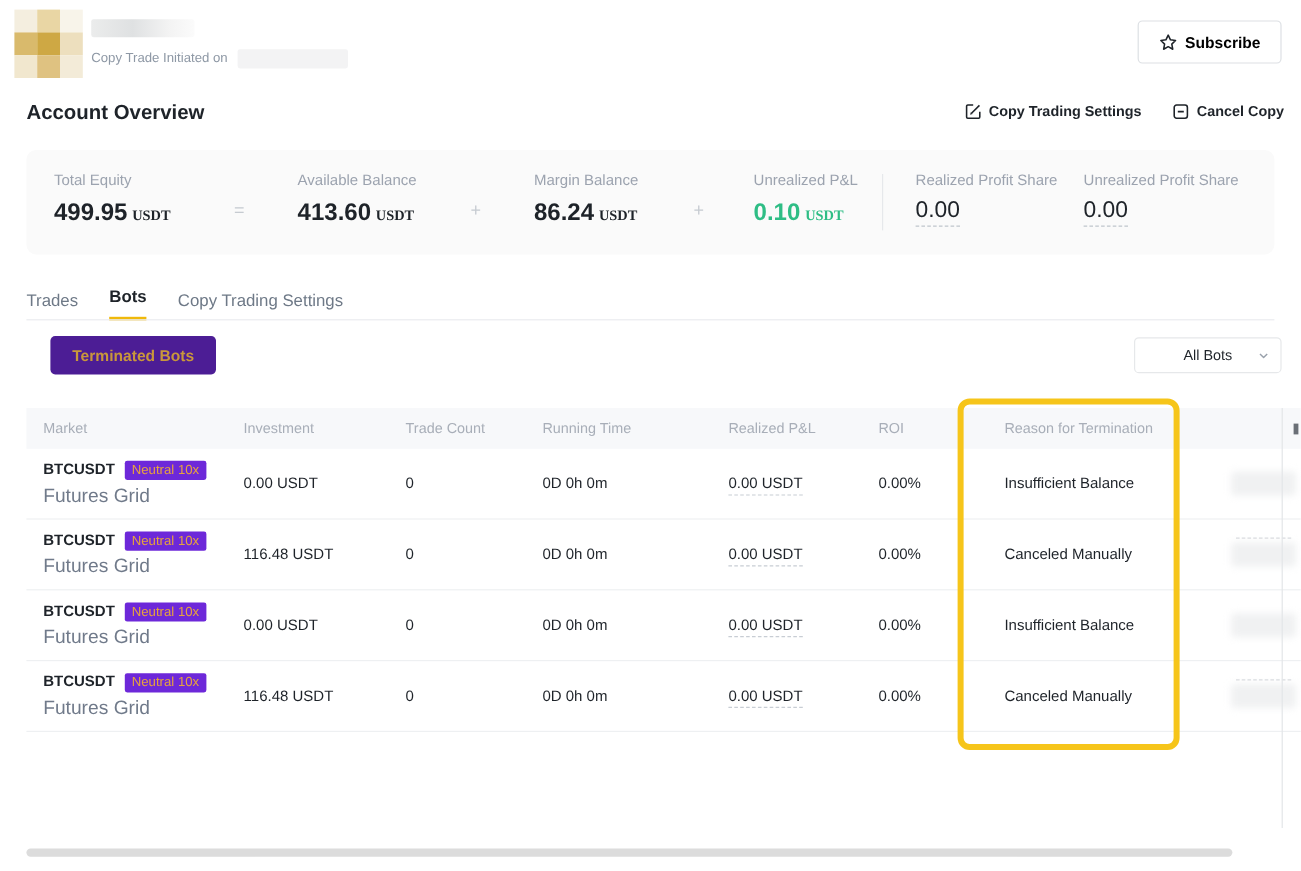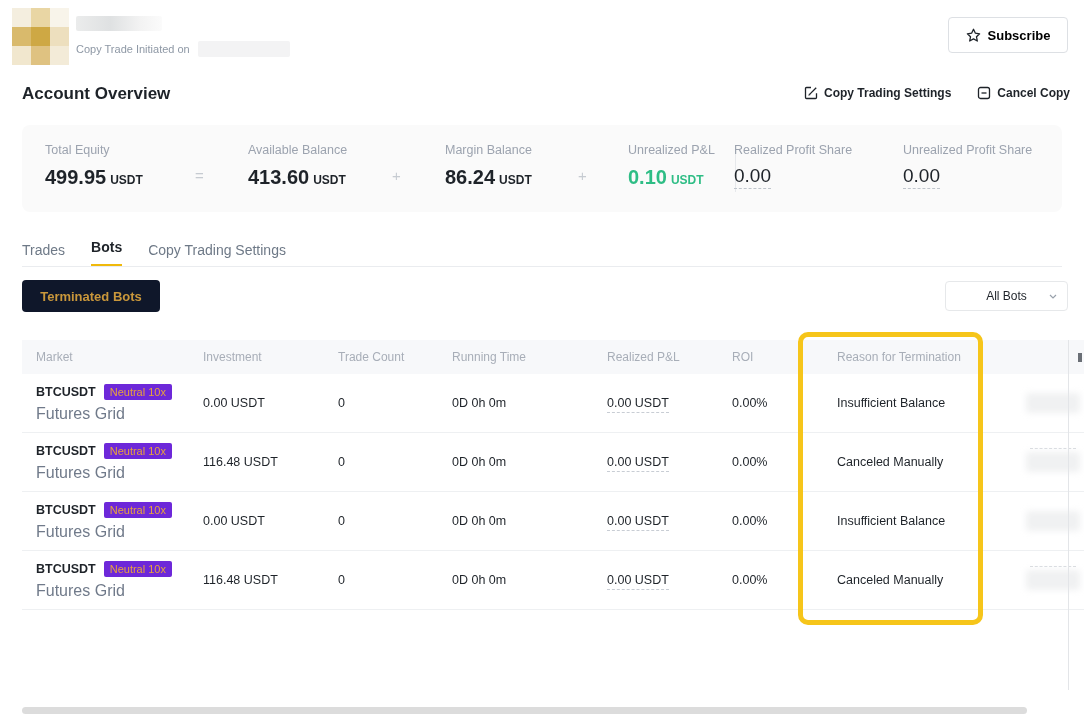--- a/index.html
+++ b/index.html
@@ -37,37 +37,37 @@
   .page-title { position:absolute; left:22px; top:84px; font-size:17px; font-weight:bold; }
   .overview-actions { position:absolute; right:14px; top:86px; display:flex; gap:26px; }
   .action-link { display:flex; align-items:center; gap:6px; font-size:12px; font-weight:bold; cursor:pointer; }
   
   .stats-bar { position:absolute; left:22px; top:125px; width:1040px; height:87px;
     background:#FAFAFA; border-radius:8px; }
   .stat { position:absolute; top:0; }
   .stat-label { position:relative; top:18px; font-size:12.5px; color:#9CA3AF; white-space:nowrap; }
   .stat-value { position:relative; top:27px; white-space:nowrap; }
   .stat-num { font-size:20px; font-weight:bold; }
-  .stat-unit { font-size:12px; font-weight:bold; margin-left:4px; }
+  .stat-unit { font-size:12px; font-weight:bold; margin-left:4px;font-family:Liberation Serif, serif; }
   .green { color:#2EBD85; }
   .op { position:absolute; top:42px; font-size:15px; color:#C6CBD1; }
   .stat-vdiv { position:absolute; left:713px; top:20px; width:1px; height:47px; background:#E6E8EB; }
   .ps-value { position:relative; top:26px; font-size:19px; font-weight:400; }
   .dotted-u { border-bottom:1px dashed #BFC5CC; padding-bottom:2px; }
   
   .tabs-row { position:absolute; left:22px; top:239px; display:flex; gap:26px; font-size:14px;align-items:flex-end; }
   .tab { padding-bottom:9px; cursor:pointer; color:#6E7987; font-weight:500; white-space:nowrap; }
   .tab.active { color:#1E2329; font-weight:bold; border-bottom:3px solid #F0B90B; }
   .tabs-divider { position:absolute; left:22px; top:266px; width:1040px; height:1px; background:#EAECEF; }
   
   .pills-row { position:absolute; left:22px; top:280px; display:flex; gap:12px; }
   .pill { height:32px; border-radius:4px; display:flex; align-items:center; justify-content:center;
     font-size:13px; cursor:pointer; }
   .pill-running { width:110px; background:#FAFAFA; color:#6E7987; font-weight:500; }
-  .pill-terminated { width:138px; background:#0f172a; color:#C9973B; font-weight:bold; }
+  .pill-terminated { width:138px; background:#4c1d95; color:#C9973B; font-weight:bold;margin-left:20px; }
   .bot-filter { position:absolute; right:16px; top:281px; width:123px; height:30px;
     background:#fff; border:1px solid #E6E8EA; border-radius:4px; cursor:pointer;
     display:flex; align-items:center; justify-content:center; font-size:12px; }
   .bot-filter .chev { position:absolute; right:10px; top:12px; }
   
   .bots-table { position:absolute; left:22px; top:340px; width:1062px; }
   .thead, .trow {
     display:grid;
     grid-template-columns:167px 135px 114px 155px 125px 105px 190px 1fr;
     padding-left:14px; align-items:center;
@@ -159,21 +159,21 @@
   <div class="stat" style="left:423px">
     <div class="stat-label">Margin Balance</div>
     <div class="stat-value"><span class="stat-num">86.24</span><span class="stat-unit">USDT</span></div>
   </div>
   <div class="op" style="left:556px">+</div>
   <div class="stat" style="left:606px">
     <div class="stat-label">Unrealized P&amp;L</div>
     <div class="stat-value"><span class="stat-num green">0.10</span><span class="stat-unit green">USDT</span></div>
   </div>
   <div class="stat-vdiv"></div>
-  <div class="stat" style="left:712px">
+  <div class="stat" style="left:741px">
     <div class="stat-label">Realized Profit Share</div>
     <div class="ps-value"><span class="dotted-u">0.00</span></div>
   </div>
   <div class="stat" style="left:881px">
     <div class="stat-label">Unrealized Profit Share</div>
     <div class="ps-value"><span class="dotted-u">0.00</span></div>
   </div>
 </div>
 
 <div class="tabs-row">

